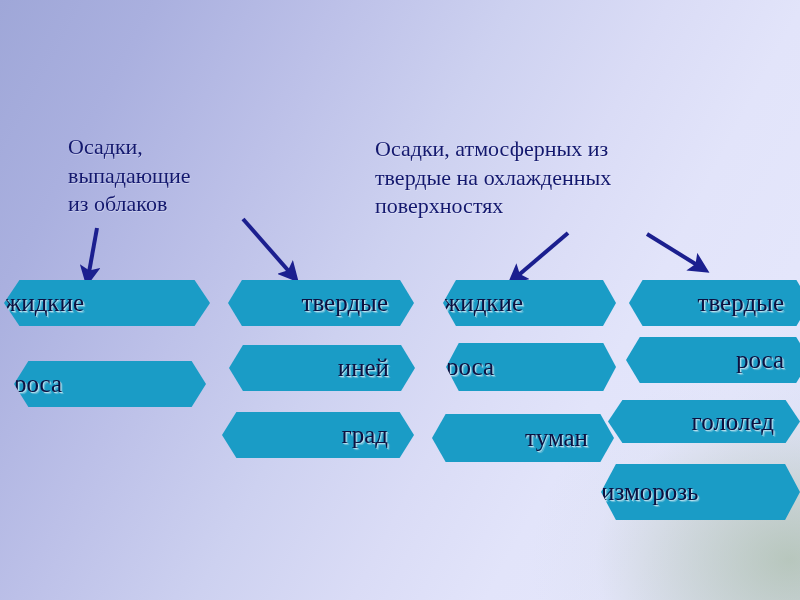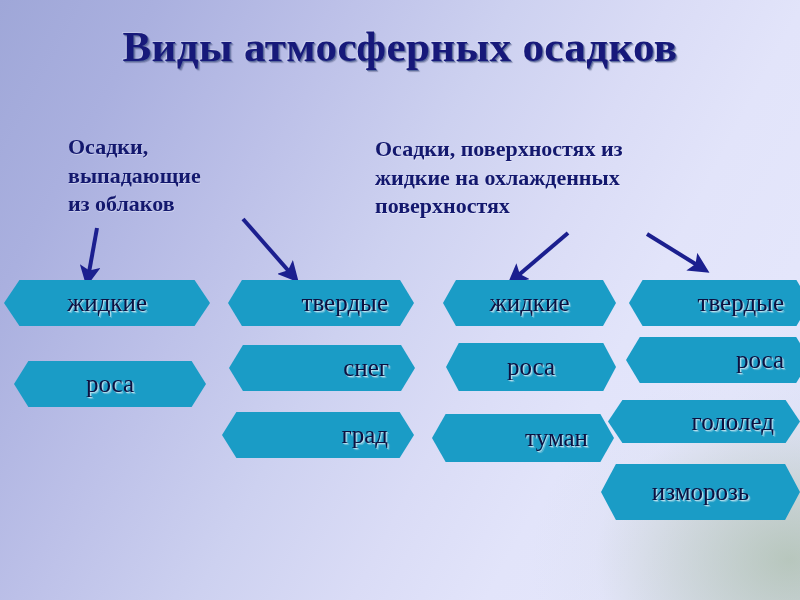--- a/index.html
+++ b/index.html
@@ -53,21 +53,21 @@
       2px 2px 1px rgba(40,50,90,0.35),
       -1px -1px 0 rgba(255,255,255,0.25);
     white-space: nowrap;
   }
 
   
   .caption {
     position: absolute;
     color: #13186e;
     font-family: "Liberation Serif", "DejaVu Serif", serif;
-    font-weight: 700;
+    font-weight: 400;
     line-height: 1.30;
     text-shadow: 0.5px 0.5px 0 rgba(255,255,255,0.35);
   }
   #caption-left {
     left: 68px;
     top: 133px;
     width: 230px;
     font-size: 22px;
   }
   #caption-right {
@@ -93,21 +93,20 @@
     background: #1a9cc6;
     clip-path: polygon(
         0% 50%,
         7.5% 0%,
         92.5% 0%,
         100% 50%,
         92.5% 100%,
         7.5% 100%);
     display: flex;
     align-items: center;
-    justify-content: center;
     filter: drop-shadow(2px 2px 2px rgba(60,70,110,0.35));
   }
   .hex .hex-label {
     font-family: "Liberation Serif", "DejaVu Serif", serif;
     font-size: 25px;
     font-weight: 400;
     color: #0d1140;
     white-space: nowrap;
     text-shadow:
       1px 1px 0 rgba(210,235,245,0.75),
@@ -115,31 +114,30 @@
   }
 
   
   .hex.push-right { justify-content: flex-end; padding-right: 26px; align-items: center; }
 </style>
 </head>
 <body>
 
 <div id="slide">
 
-  <div id="title">Виды атмосферных осадков</div>
 
   <div class="caption" id="caption-left">
     <span class="line">Осадки,</span>
     <span class="line">выпадающие</span>
     <span class="line">из облаков</span>
   </div>
 
   <div class="caption" id="caption-right">
-    <span class="line">Осадки, поверхностях из</span>
-    <span class="line">жидкие на охлажденных</span>
+    <span class="line">Осадки, атмосферных из</span>
+    <span class="line">твердые на охлажденных</span>
     <span class="line">поверхностях</span>
   </div>
 
   <svg id="arrows" viewBox="0 0 800 600">
     <defs>
       <marker id="ah" markerWidth="5.2" markerHeight="5.2" refX="3.0" refY="2.6" orient="auto" markerUnits="strokeWidth">
         <path d="M0,0 L5.2,2.6 L0,5.2 L1.1,2.6 z" fill="#1b1f8f"></path>
       </marker>
     </defs>
     <line x1="97" y1="228" x2="88" y2="278" stroke="#1b1f8f" stroke-width="4" marker-end="url(#ah)"></line>
@@ -162,21 +160,21 @@
 
   <div class="hex push-right" style="left:629px; top:280px; width:181px; height:46px;">
     <span class="hex-label">твердые</span>
   </div>
 
   <div class="hex" style="left:14px; top:361px; width:192px; height:46px;">
     <span class="hex-label">роса</span>
   </div>
 
   <div class="hex push-right" style="left:229px; top:345px; width:186px; height:46px;">
-    <span class="hex-label">снег</span>
+    <span class="hex-label">иней</span>
   </div>
 
   <div class="hex" style="left:446px; top:343px; width:170px; height:48px;">
     <span class="hex-label">роса</span>
   </div>
 
   <div class="hex push-right" style="left:626px; top:337px; width:184px; height:46px;">
     <span class="hex-label">роса</span>
   </div>
 

